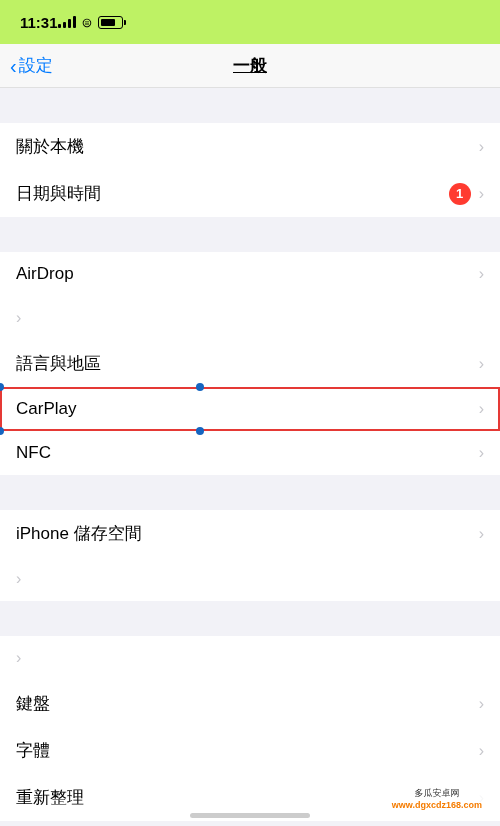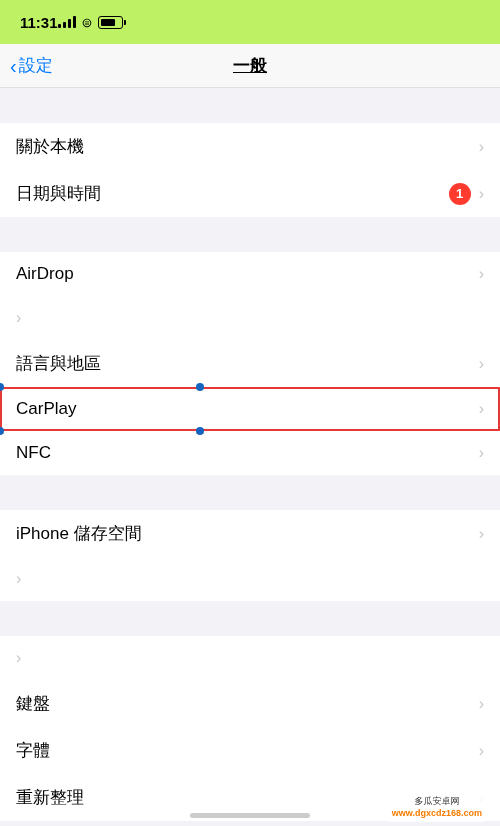--- a/index.html
+++ b/index.html
@@ -198,21 +198,21 @@
       border-radius: 50%;
       z-index: 20;
     }
 
     .carplay-wrapper {
       position: relative;
     }
 
     .watermark {
       position: absolute;
-      bottom: 4px;
+      bottom: 12px;
       right: 10px;
       background: rgba(255,255,255,0.85);
       border-radius: 8px;
       padding: 4px 8px;
       z-index: 100;
     }
 
     .watermark-top {
       font-size: 9px;
       color: #333;

